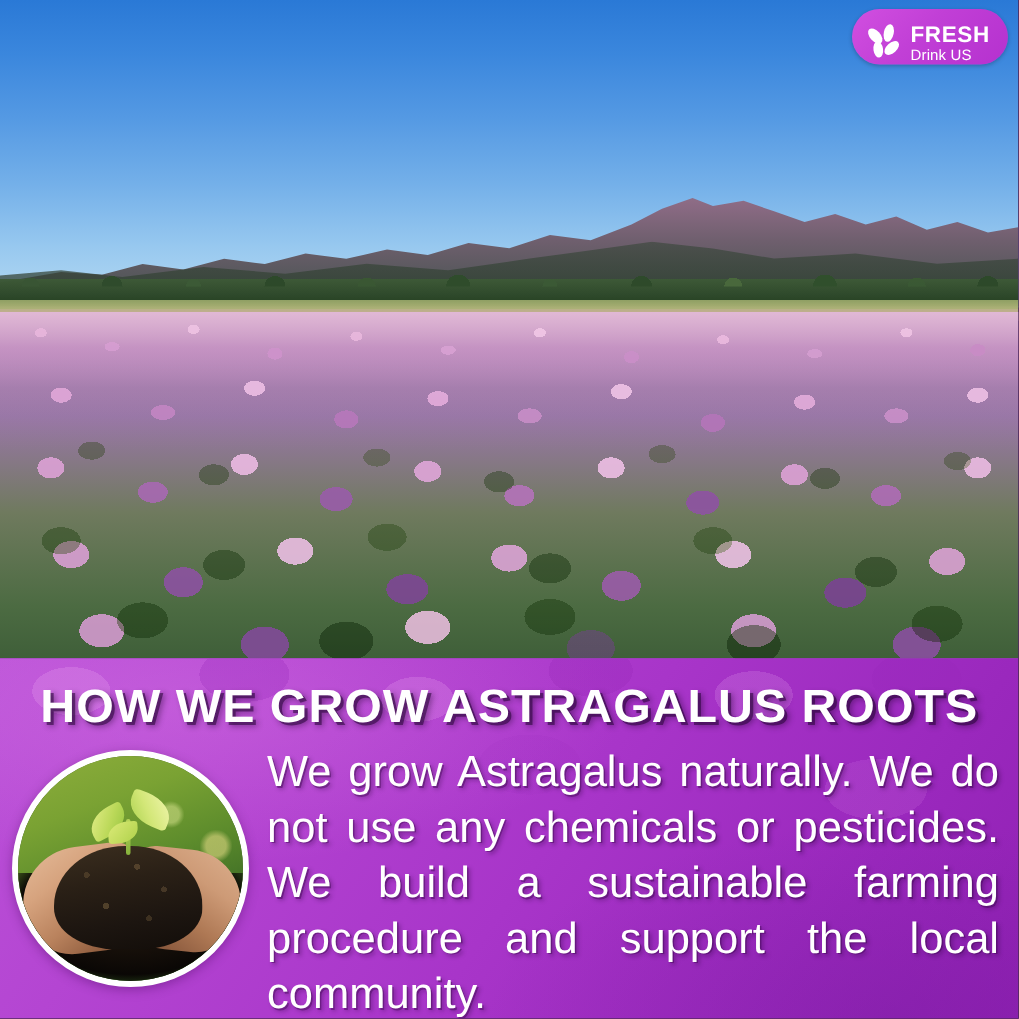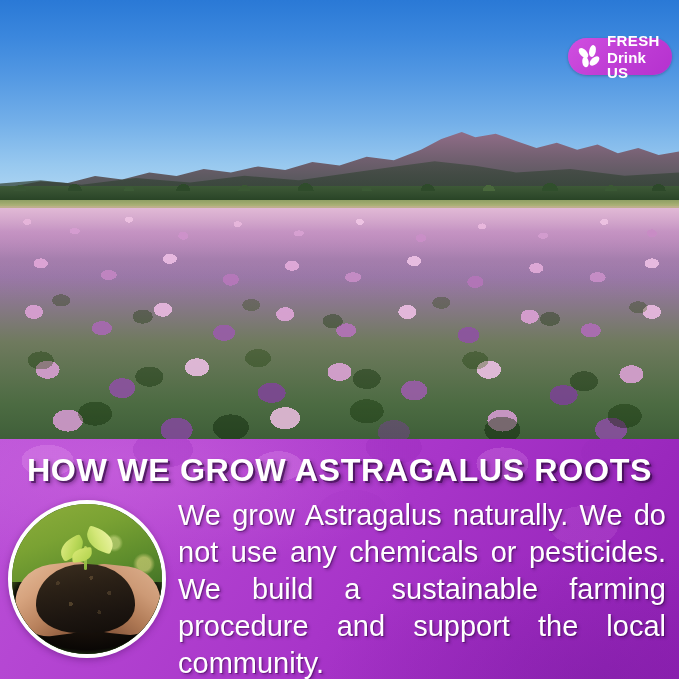--- a/index.html
+++ b/index.html
@@ -165,32 +165,31 @@
       radial-gradient(ellipse 18px 13px at 74% 96%, rgba(50,96,34,.9) 0 100%, transparent 100%),
       radial-gradient(ellipse 17px 12px at 92% 90%, rgba(76,128,48,.88) 0 100%, transparent 100%);
     mix-blend-mode:multiply;opacity:.55;
   }
 
   
   .logo{
     position:absolute;right:7px;top:6px;
     width:104px;height:37px;border-radius:19px;
     background:linear-gradient(135deg,#d14fe0 0%,#c13fd6 45%,#b531cf 100%);
-    display:flex;align-items:center;gap:3px;
+    display:flex;align-items:flex-end;gap:3px;
     padding:0 8px 0 6px;
     box-shadow:0 1px 3px rgba(0,0,0,.25);
-    margin-top:32px;
   }
   .logo-mark{width:30px;height:30px;flex:0 0 30px;}
   .logo-txt{display:flex;flex-direction:column;line-height:1;color:#fff;}
   .logo-fresh{
     font-size:15px;font-weight:700;letter-spacing:.4px;
   }
   .logo-drink{
-    font-size:15px;font-weight:700;letter-spacing:.1px;margin-top:2px;
+    font-size:10px;font-weight:400;letter-spacing:.1px;margin-top:2px;
   }
 
   
   .panel{
     position:absolute;left:0;top:439px;width:679px;height:272px;
     background:
       radial-gradient(ellipse 420px 150px at 18% 12%, rgba(215,120,228,.38) 0%, rgba(215,120,228,0) 70%),
       radial-gradient(ellipse 380px 180px at 88% 88%, rgba(120,28,160,.42) 0%, rgba(120,28,160,0) 72%),
       linear-gradient(125deg,#bb52d8 0%,#b445d2 22%,#a835c9 52%,#9a28bd 78%,#8f1fb2 100%);
     overflow:hidden;

